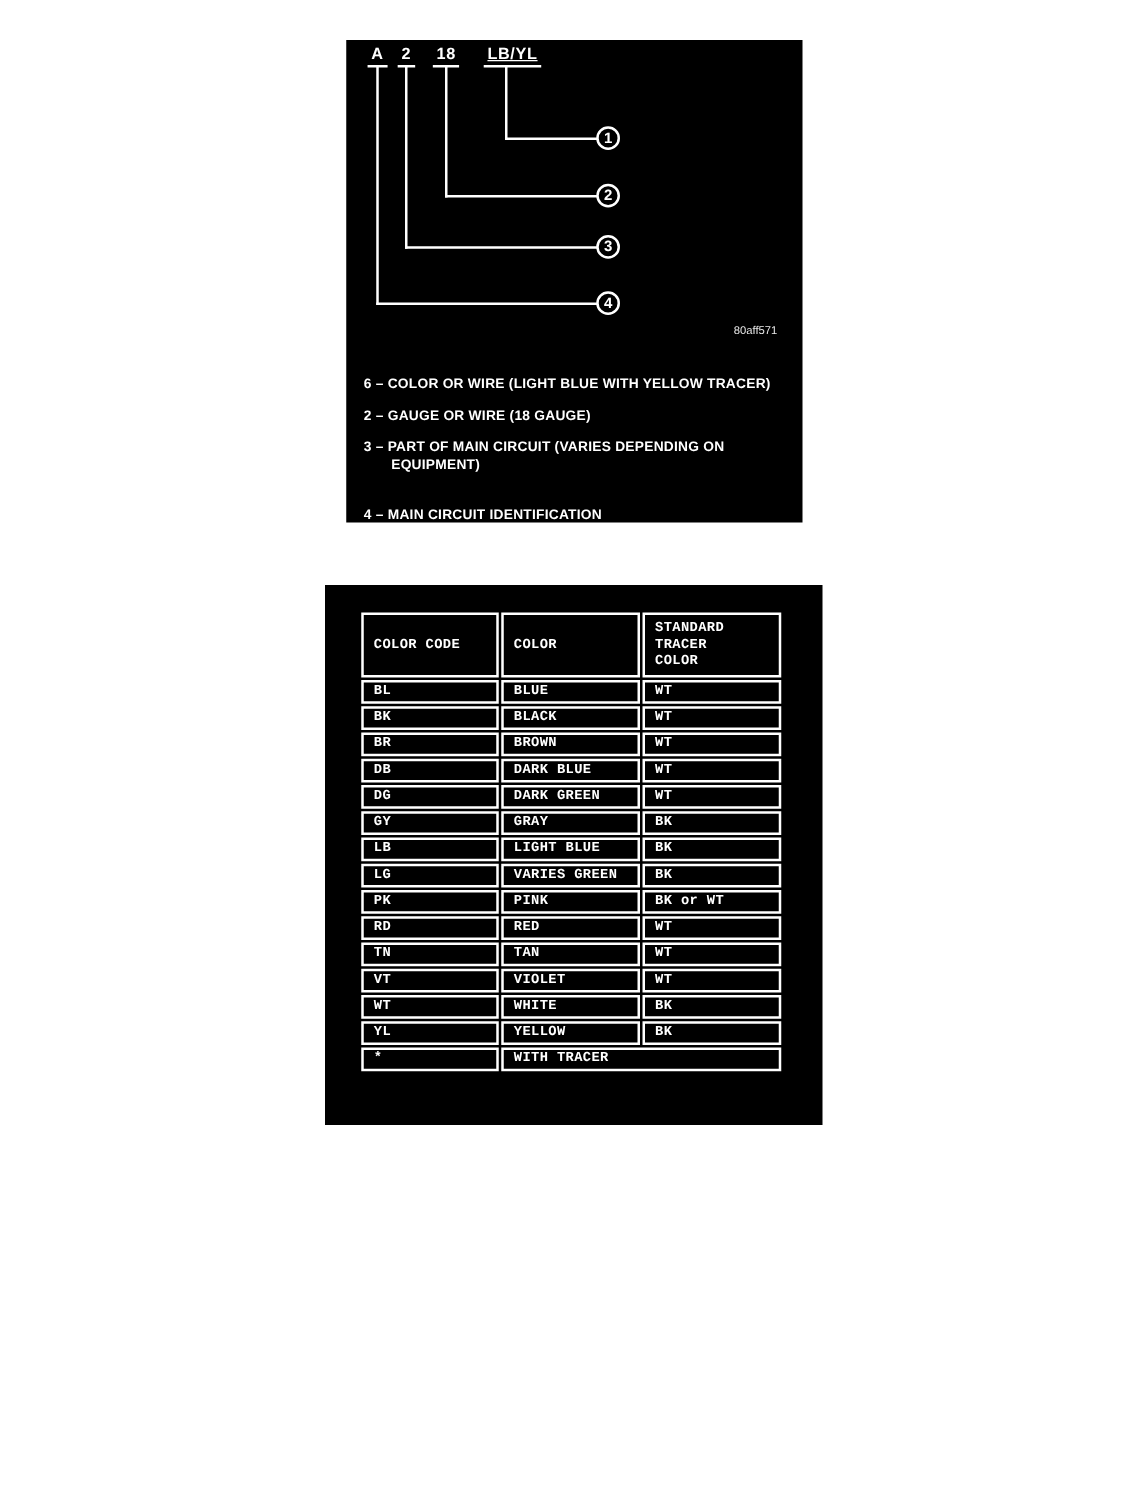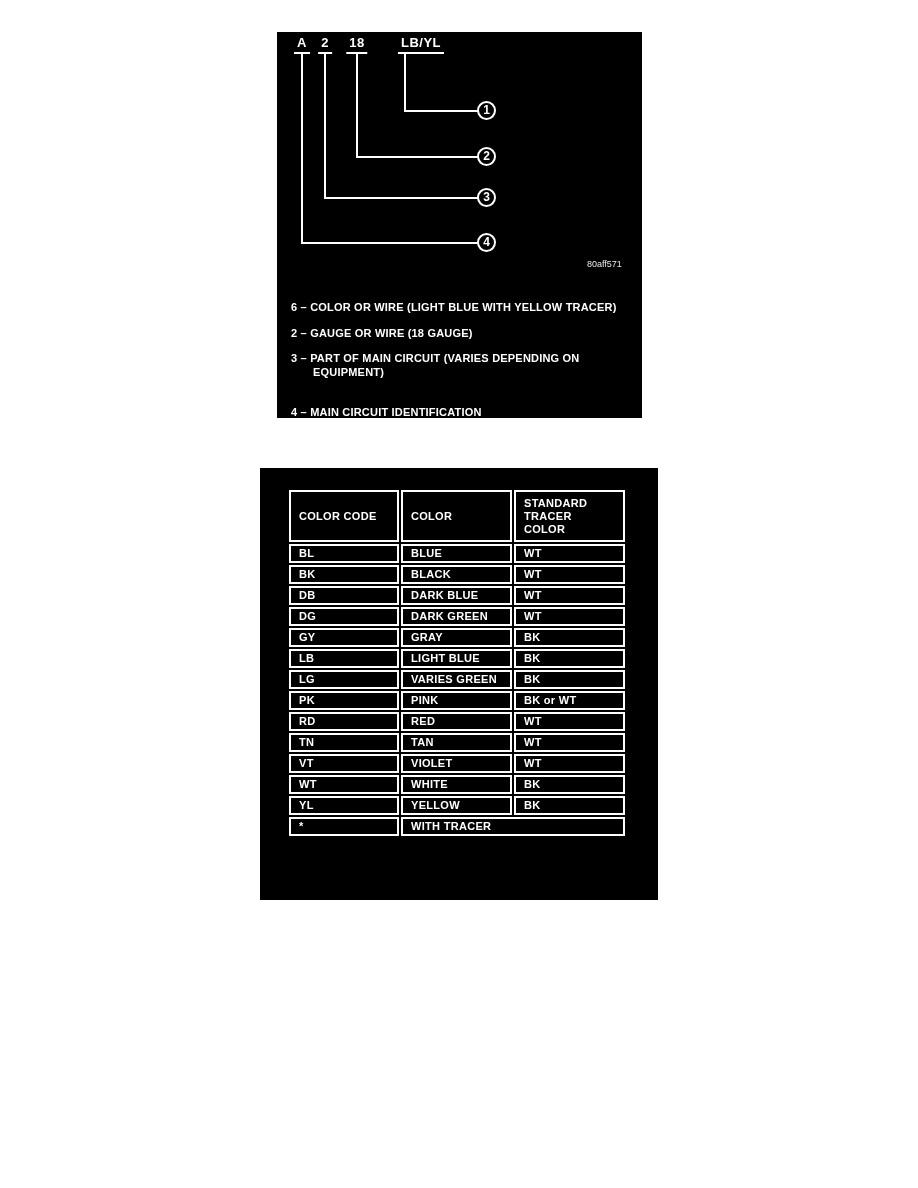--- a/index.html
+++ b/index.html
@@ -31,21 +31,21 @@
     font-size: 13px;
     font-weight: bold;
     letter-spacing: 0.5px;
     padding: 0 3px 2px 3px;
     border-bottom: 2px solid #ffffff;
     white-space: nowrap;
   }
   .cp-a  { left: 25px; }
   .cp-g  { left: 48px; }
   .cp-18 { left: 80px; }
-  .cp-col{ left: 144px; }
+  .cp-col{ left: 133px; text-decoration: underline; }
 
   .line-v, .line-h { position: absolute; background: #ffffff; }
   .line-v { width: 2px; }
   .line-h { height: 2px; }
 
   .lv-1 { left: 127px; top: 20px; height: 60px; }
   .lv-2 { left: 79px;  top: 20px; height: 106px; }
   .lv-3 { left: 47px;  top: 20px; height: 147px; }
   .lv-4 { left: 24px;  top: 20px; height: 192px; }
 
@@ -120,20 +120,21 @@
     border: 2px solid #ffffff;
     color: #ffffff;
     font-size: 11px;
     font-weight: bold;
     letter-spacing: 0.3px;
     text-align: left;
     vertical-align: middle;
     padding: 0 0 0 8px;
     overflow: hidden;
     white-space: nowrap;
+    font-family: Liberation Mono, monospace;
   }
   .color-table th {
     height: 48px;
     white-space: pre-line;
     line-height: 13px;
   }
   .color-table td {
     height: 15px;
     line-height: 15px;
     margin-left: 48px;
@@ -198,20 +199,25 @@
             <td>BL</td>
             <td>BLUE</td>
             <td>WT</td>
           </tr>
           <tr>
             <td>BK</td>
             <td>BLACK</td>
             <td>WT</td>
           </tr>
           <tr>
+            <td>BR</td>
+            <td>BROWN</td>
+            <td>WT</td>
+          </tr>
+          <tr>
             <td>DB</td>
             <td>DARK BLUE</td>
             <td>WT</td>
           </tr>
           <tr>
             <td>DG</td>
             <td>DARK GREEN</td>
             <td>WT</td>
           </tr>
           <tr>

